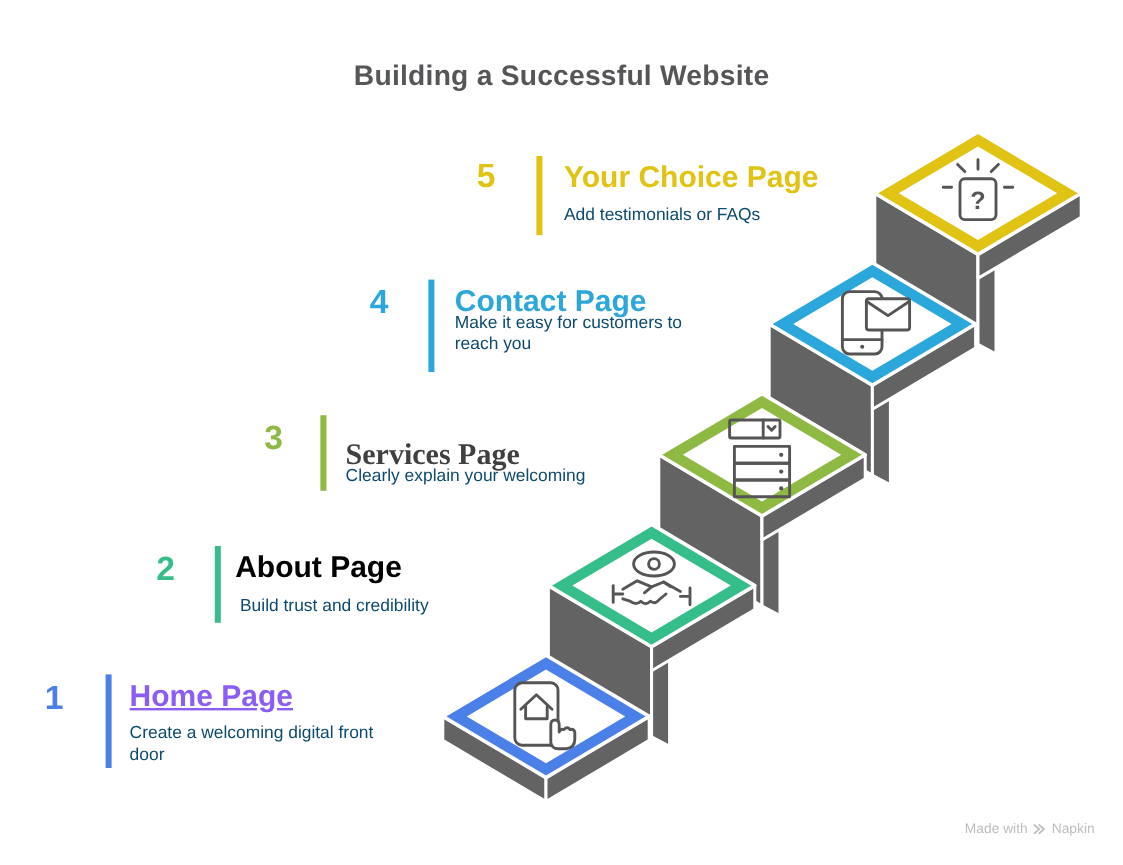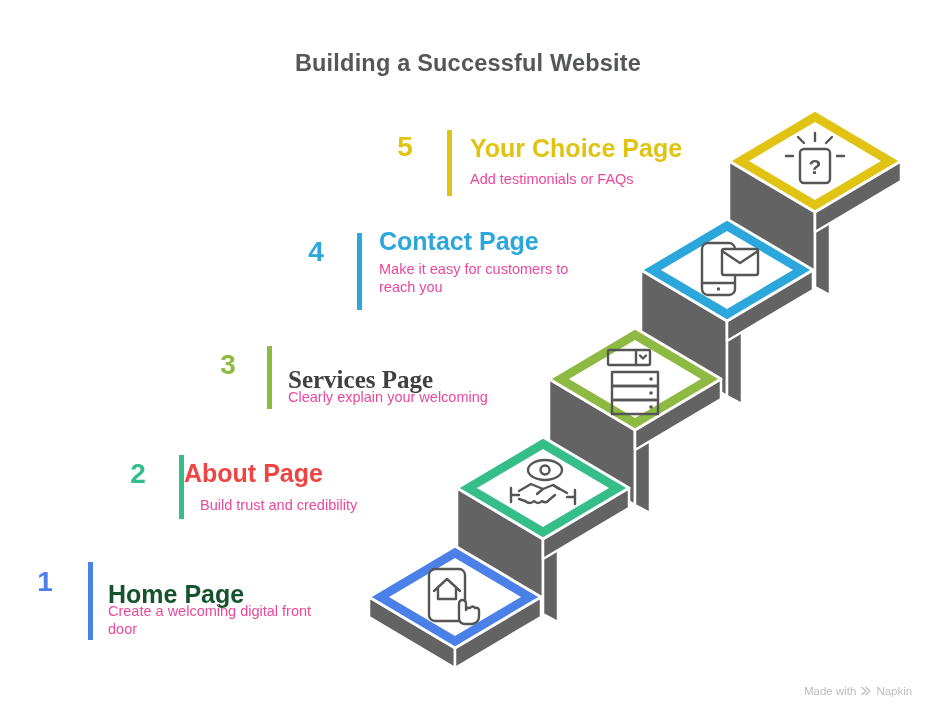--- a/index.html
+++ b/index.html
@@ -3,21 +3,21 @@
 <meta charset="utf-8">
 <style>
   html,body{margin:0;padding:0;background:#fff;}
   .canvas{position:relative;width:936px;height:721px;background:#fff;overflow:hidden;
           font-family:"Liberation Sans",sans-serif;}
   .main-title{position:absolute;top:50px;left:0;width:936px;text-align:center;
               font-size:23.5px;font-weight:bold;color:#555658;letter-spacing:.2px;}
   .num{position:absolute;width:34px;text-align:center;font-size:28px;font-weight:bold;line-height:1;}
   .bar{position:absolute;width:5px;}
   .step-title{position:absolute;font-size:25px;font-weight:bold;line-height:1.15;white-space:nowrap;}
-  .step-desc{position:absolute;font-size:14.5px;line-height:1.25;color:#ec4899;}
+  .step-desc{position:absolute;font-size:14.5px;line-height:1.25;color:#0c4a6e;}
   .watermark{position:absolute;left:804px;top:685px;display:flex;align-items:flex-start;gap:4px;
              font-size:11.5px;color:#bdbdbd;}
   .watermark svg{display:block;}
   svg.stairs{position:absolute;left:0;top:0;}
   .face{stroke:#ffffff;stroke-width:2.5;stroke-linejoin:round;}
   .slab-outer{stroke:#ffffff;stroke-width:3;stroke-linejoin:round;}
   .slab-inner{fill:#ffffff;}
   .ic{stroke:#555555;stroke-width:2.4;fill:none;stroke-linecap:round;stroke-linejoin:round;}
   .ic-fill{fill:#555555;stroke:none;}
   .ic-mask{fill:#ffffff;stroke:#555555;stroke-width:2.4;stroke-linecap:round;stroke-linejoin:round;}
@@ -26,42 +26,42 @@
 </head>
 <body>
 
 <div class="canvas">
 
   <div class="main-title">Building a Successful Website</div>
 
   <div>
     <div class="num" style="left: 28px; top: 568px; color: rgb(74, 128, 232);">1</div>
     <div class="bar" style="left: 88px; top: 562px; height: 78px; background: rgb(74, 128, 232);"></div>
-    <div class="step-title" style="left: 108px; top: 580px; color: #14532d;">Home Page</div>
+    <div class="step-title" style="left: 108px; top: 566px; color: #8b5cf6; text-decoration: underline;">Home Page</div>
     <div class="step-desc" style="left:108px;top:602px;width:230px">Create a welcoming digital front door</div>
   </div>
 
   <div>
     <div class="num" style="left: 121px; top: 460px; color: rgb(53, 189, 138);">2</div>
     <div class="bar" style="left: 179px; top: 455px; height: 64px; background: rgb(53, 189, 138);"></div>
-    <div class="step-title" style="left: 184px; top: 459px; color: #ef4444;">About Page</div>
+    <div class="step-title" style="left: 196px; top: 459px; color: #000000;">About Page</div>
     <div class="step-desc" style="left:200px;top:496px;width:260px">Build trust and credibility</div>
   </div>
 
   <div>
     <div class="num" style="left: 211px; top: 351px; color: rgb(142, 186, 67);">3</div>
     <div class="bar" style="left: 267px; top: 346px; height: 63px; background: rgb(142, 186, 67);"></div>
     <div class="step-title" style="left: 288px; top: 366px; color: #404040; font-family: Liberation Serif, serif;">Services Page</div>
     <div class="step-desc" style="left:288px;top:388px;width:260px">Clearly explain your welcoming</div>
   </div>
 
   <div>
     <div class="num" style="left: 299px; top: 238px; color: rgb(43, 167, 220);">4</div>
     <div class="bar" style="left: 357px; top: 233px; height: 77px; background: rgb(43, 167, 220);"></div>
-    <div class="step-title" style="left: 379px; top: 227px; color: rgb(43, 167, 220);">Contact Page</div>
+    <div class="step-title" style="left: 379px; top: 237px; color: rgb(43, 167, 220);">Contact Page</div>
     <div class="step-desc" style="left:379px;top:260px;width:212px">Make it easy for customers to reach you</div>
   </div>
 
   <div>
     <div class="num" style="left: 388px; top: 133px; color: rgb(224, 195, 19);">5</div>
     <div class="bar" style="left: 447px; top: 130px; height: 66px; background: rgb(224, 195, 19);"></div>
     <div class="step-title" style="left: 470px; top: 134px; color: rgb(224, 195, 19);">Your Choice Page</div>
     <div class="step-desc" style="left:470px;top:170px;width:260px">Add testimonials or FAQs</div>
   </div>
 

